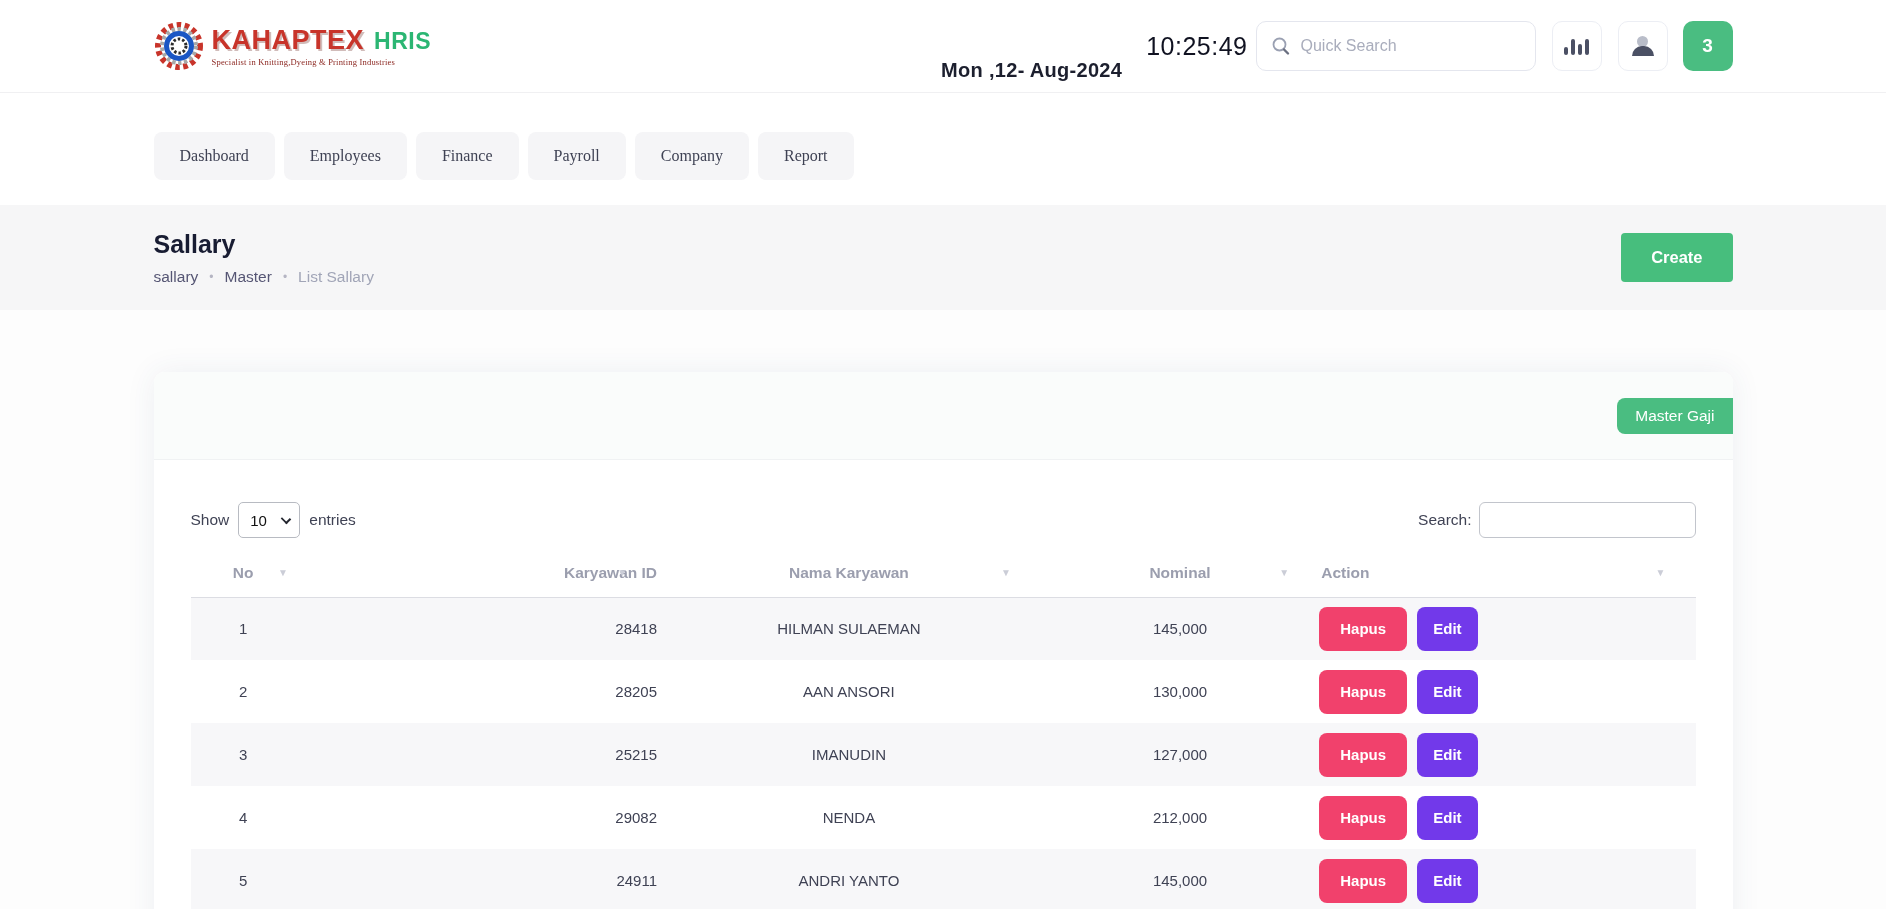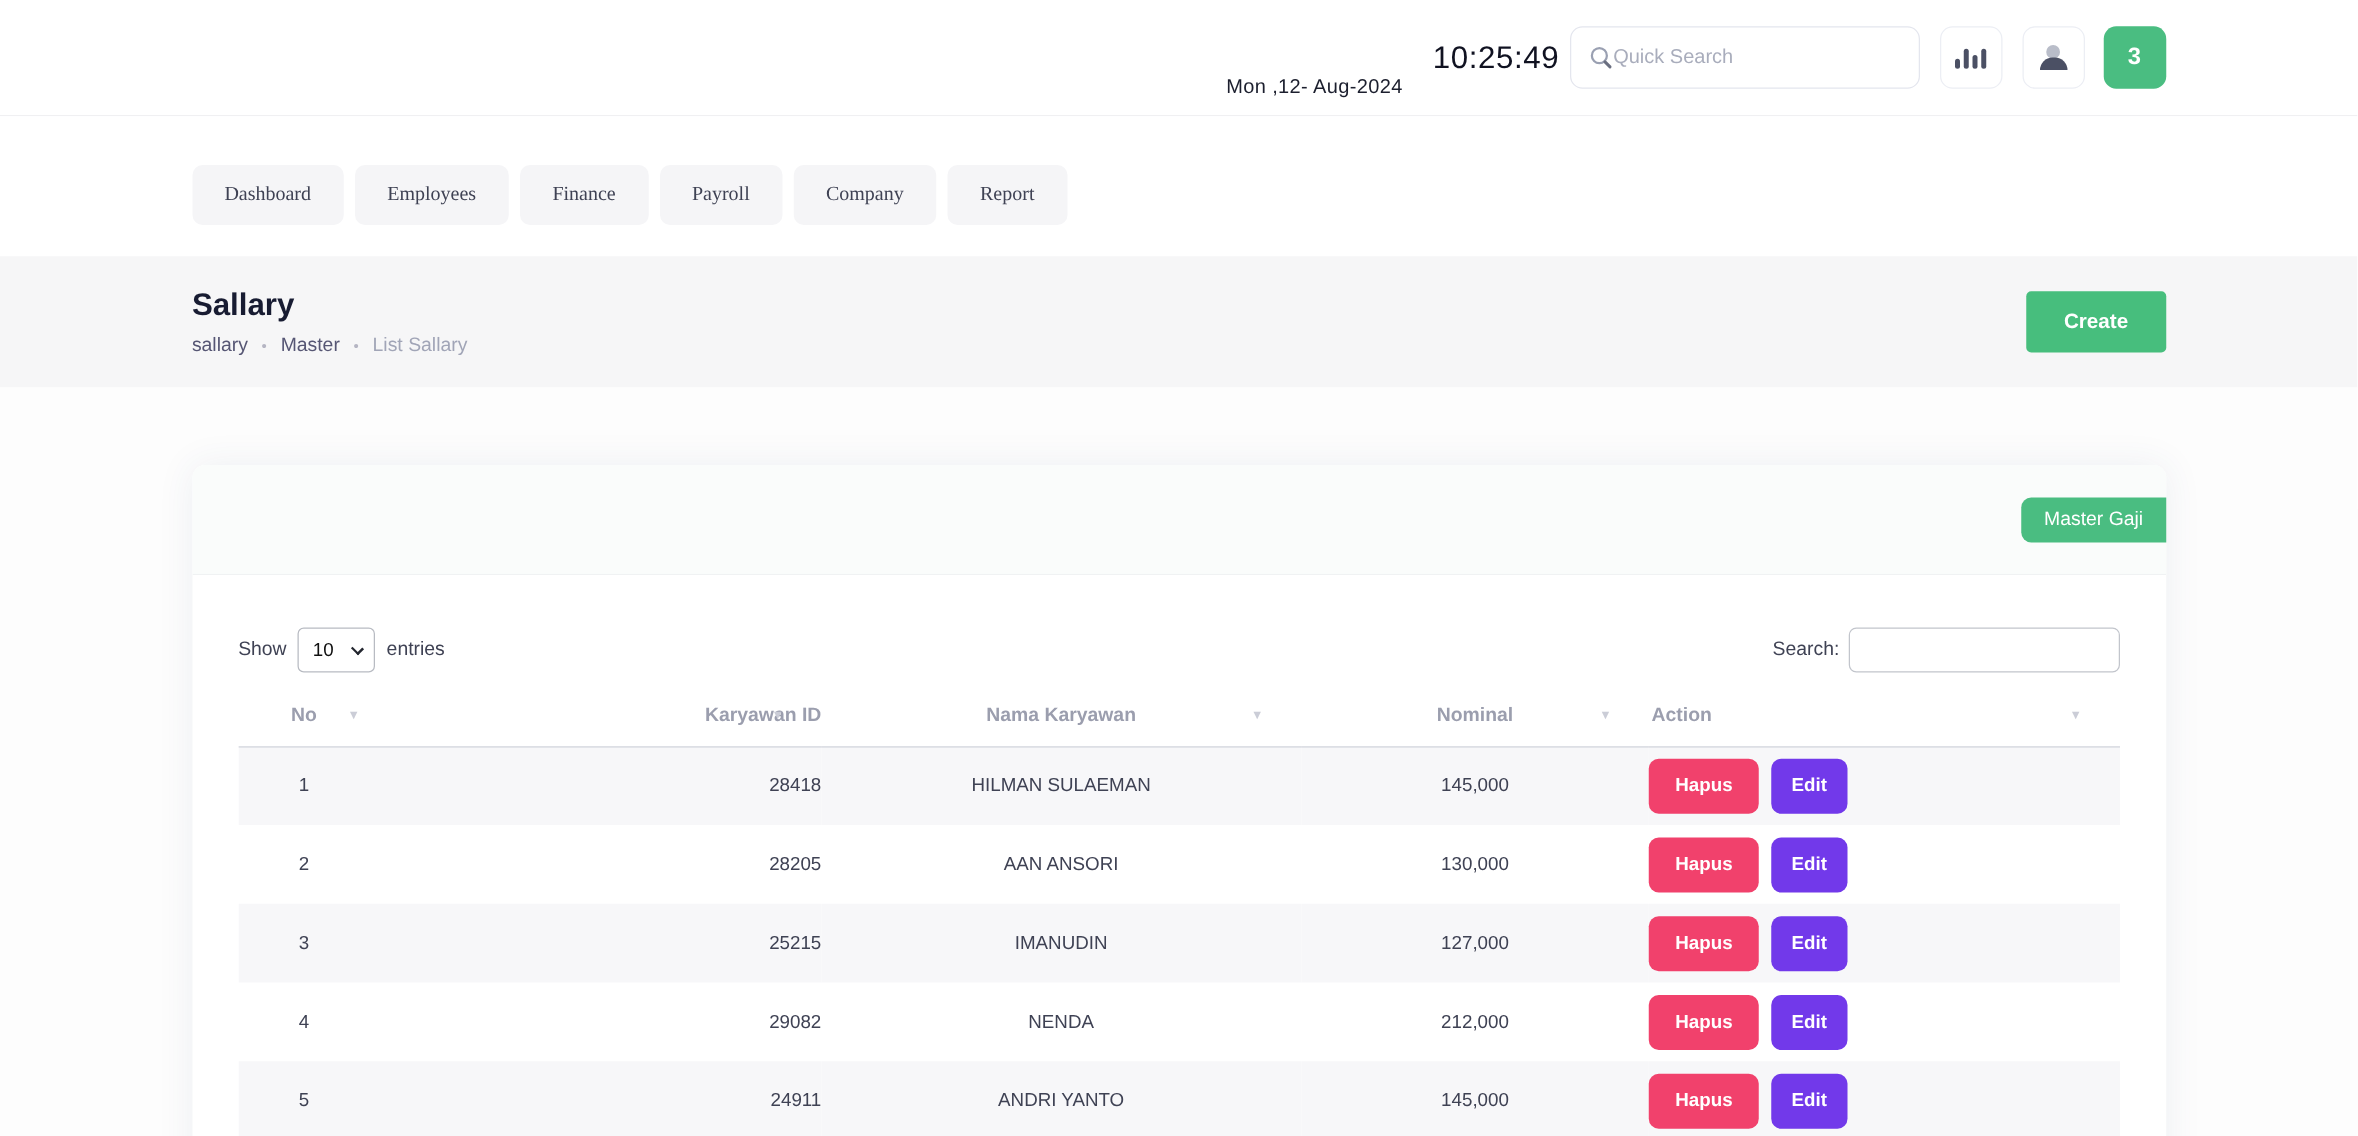--- a/index.html
+++ b/index.html
@@ -12,24 +12,24 @@
   .topbar-inner { height:100%; display:flex; align-items:center; }
   .logo { display:flex; align-items:center; gap:8px; cursor:pointer; }
   .logo-texts { display:flex; flex-direction:column; }
   .brand-row { display:flex; align-items:baseline; gap:10px; }
   .brand { font-size:27px; font-weight:800; color:#c8342a; letter-spacing:.5px;
     text-shadow:2px 2px 0 rgba(90,14,8,.28); }
   .hris { font-size:23px; font-weight:700; color:#2bb673; letter-spacing:.5px; }
   .tagline { font-size:8.5px; color:#8c2721; font-family:"Liberation Serif", serif; margin-top:1px; letter-spacing:.2px; }
 
   .topbar-right { margin-left:auto; display:flex; align-items:center; }
-  .date-txt { font-size:16px; color:#1c1f2e; font-weight:400; letter-spacing:.3px;margin-top:48px; }
+  .date-txt { font-size:20px; color:#1c1f2e; font-weight:700; letter-spacing:.3px;margin-top:48px; }
   .time-txt { font-size:25px; color:#101221; font-weight:500; margin-left:24px; letter-spacing:.5px; }
   .quick-search { margin-left:8px; width:280px; height:50px; border:1px solid #e4e6ee; border-radius:10px;
-    display:flex; align-items:center; padding:0 14px; background:#fff; }
+    display:flex; align-items:center; padding:0 14px; gap:10px; background:#fff; }
   .quick-search input { border:none; outline:none; flex:1; font-size:16px; color:#3f4254;
     font-family:"Liberation Sans", sans-serif; background:transparent; }
   .quick-search input::placeholder { color:#a9adbc; }
   .icon-btn { width:50px; height:50px; margin-left:16px; border:1px solid #eceef4; border-radius:10px;
     background:#fff; display:flex; align-items:center; justify-content:center; cursor:pointer; }
   .count-btn { width:50px; height:50px; margin-left:15px; border:none; border-radius:10px;
     background:#4abd81; color:#fff; font-size:19px; font-weight:700; cursor:pointer;
     font-family:"Liberation Sans", sans-serif; }
   
   .bars { display:flex; align-items:flex-end; gap:3px; height:18px; }
@@ -97,20 +97,35 @@
   .btn-hapus, .btn-edit { height:44px; border:none; border-radius:8px; color:#fff; font-size:15px;
     font-weight:700; cursor:pointer; font-family:"Liberation Sans", sans-serif; }
   .btn-hapus { background:#f1416c; padding:0 21px; margin-right:6px; }
   .btn-edit { background:#7239ea; padding:0 16px; }
 </style>
 </head>
 <body>
 
 <header class="topbar">
   <div class="container topbar-inner">
+    <div class="logo">
+      <svg width="50" height="54" viewBox="0 0 50 54">
+        <circle cx="25" cy="27" r="21" fill="none" stroke="#c8342a" stroke-width="6" stroke-dasharray="4.5 3.5"></circle>
+        <circle cx="25" cy="27" r="17" fill="#ffffff" stroke="#a8a8a8" stroke-width="4" stroke-dasharray="3.5 2.5"></circle>
+        <circle cx="25" cy="27" r="12.5" fill="#ffffff" stroke="#1a56c4" stroke-width="5"></circle>
+        <circle cx="25" cy="27" r="7" fill="#ffffff" stroke="#2b2b2b" stroke-width="3" stroke-dasharray="2.5 2"></circle>
+      </svg>
+      <div class="logo-texts">
+        <div class="brand-row">
+          <span class="brand">KAHAPTEX</span>
+          <span class="hris">HRIS</span>
+        </div>
+        <div class="tagline">Specialist in Knitting,Dyeing &amp; Printing Industries</div>
+      </div>
+    </div>
     <div class="topbar-right">
       <span class="date-txt">Mon ,12- Aug-2024</span>
       <span class="time-txt">10:25:49</span>
       <div class="quick-search">
         <svg width="20" height="20" viewBox="0 0 20 20">
           <circle cx="8.5" cy="8.5" r="6" fill="none" stroke="#9aa0b2" stroke-width="1.8"></circle>
           <line x1="13" y1="13.5" x2="17" y2="17.5" stroke="#6a6f80" stroke-width="2.4" stroke-linecap="round"></line>
         </svg>
         <input type="text" placeholder="Quick Search" style="">
       </div>

